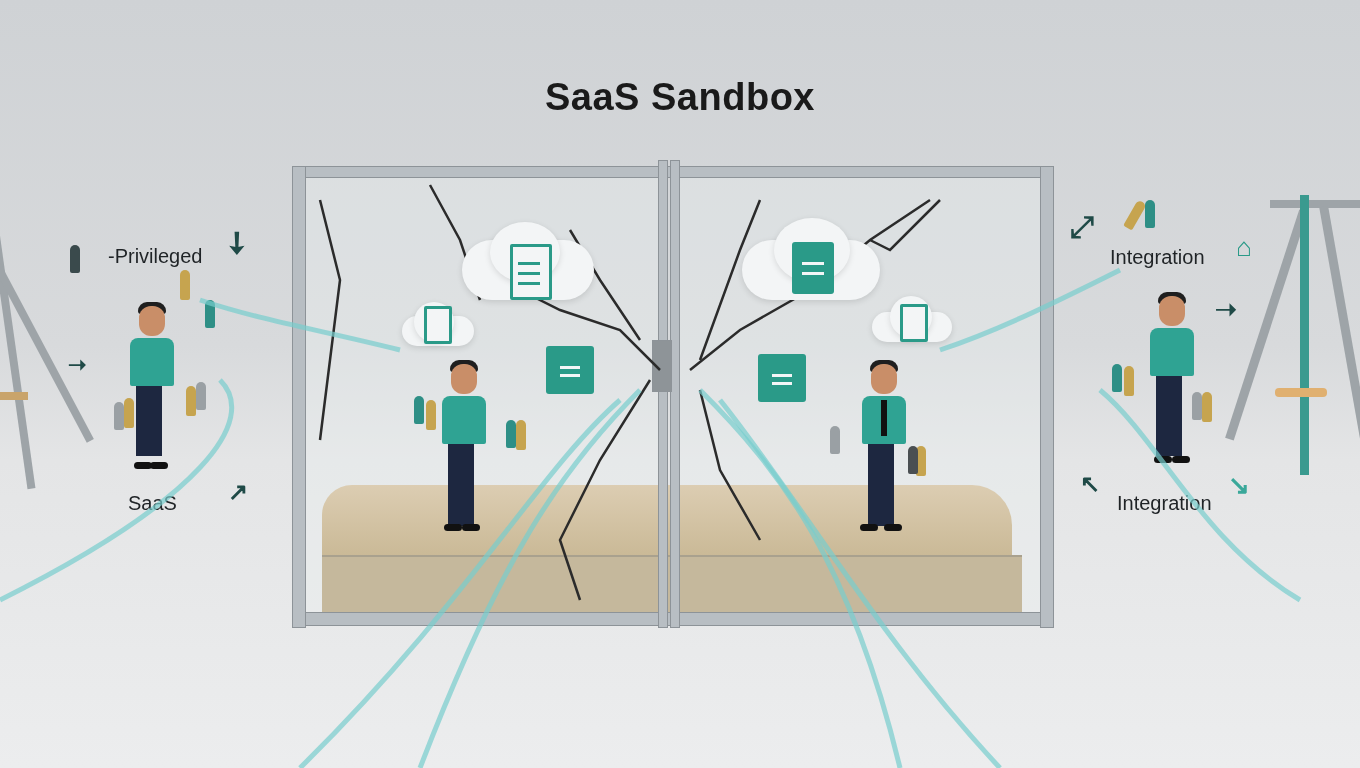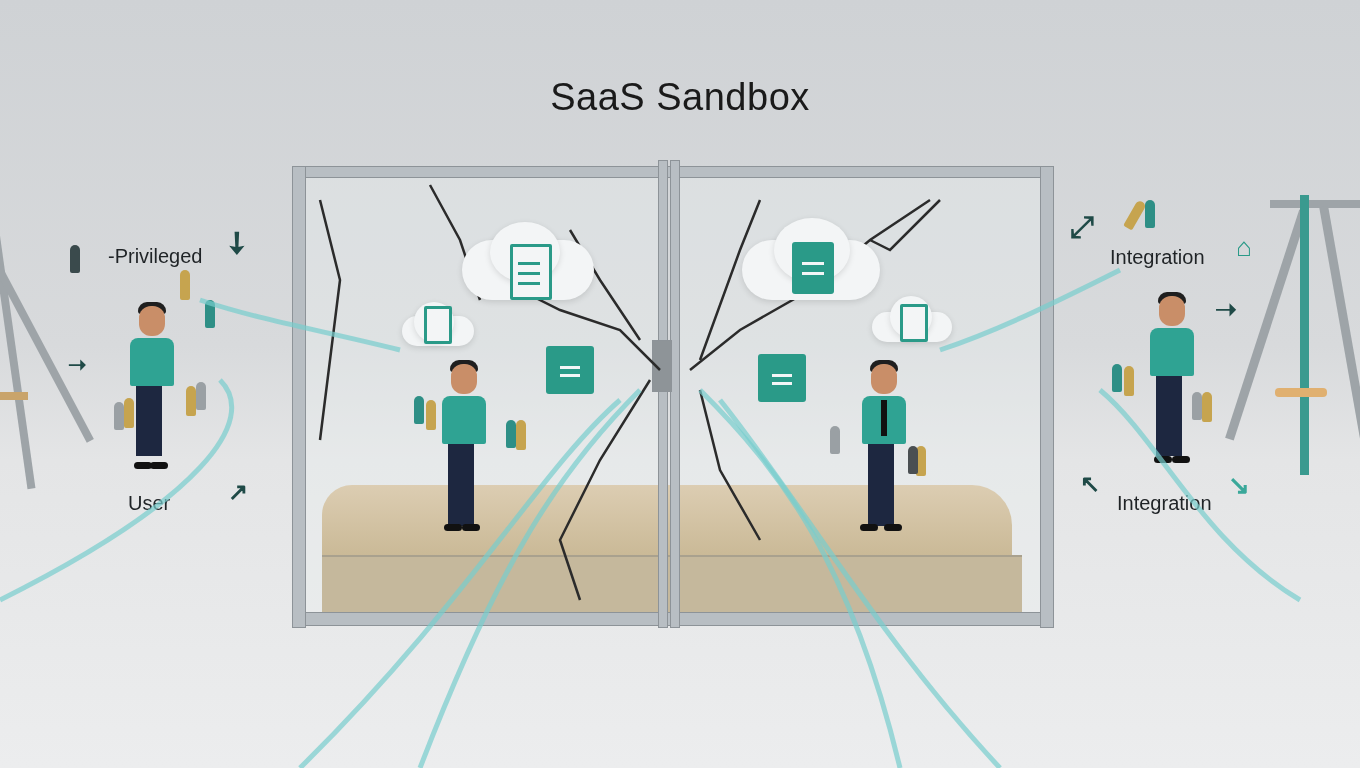--- a/index.html
+++ b/index.html
@@ -1,19 +1,19 @@
 <!DOCTYPE html>
 <html><head>
 <meta charset="utf-8">
 <style>
   html,body{margin:0;padding:0;}
   body{width:1360px;height:768px;overflow:hidden;position:relative;
     background:linear-gradient(180deg,#cfd2d5 0%,#d8dadc 45%,#e4e5e6 60%,#ecedee 100%);
     font-family:"Liberation Sans",sans-serif;}
-  .title{position:absolute;left:0;width:1360px;top:76px;text-align:center;font-weight:normal;font-size:38px;color:#1a1a1a;letter-spacing:0.5px;}
+  .title{position:absolute;left:0;width:1360px;top:76px;text-align:center;font-weight:bold;font-size:38px;color:#1a1a1a;letter-spacing:0.5px;}
   .label{position:absolute;font-size:20px;color:#1f2326;}
   .box{position:absolute;left:292px;top:160px;width:760px;height:470px;}
   .frame{position:absolute;background:#b8bec3;border:1px solid #8d9398;}
   .glass{position:absolute;background:rgba(235,240,242,0.35);border:2px solid #a7adb2;}
   .sand{position:absolute;background:linear-gradient(180deg,#dccdb2,#c9b895);}
   .base{position:absolute;background:#c5b89c;border-top:2px solid #a9a18e;}
   .cloud{position:absolute;background:#f3f5f6;border-radius:40px;box-shadow:0 2px 6px rgba(0,0,0,0.12);}
   .cloud:before{content:"";position:absolute;background:#f3f5f6;border-radius:50%;}
   .doc{position:absolute;background:#2a9a88;border-radius:3px;}
   .docw{position:absolute;background:#f3f5f6;border:3px solid #2a9a88;border-radius:2px;}
@@ -44,21 +44,21 @@
 
 <div>
   <div class="swing" style="left:1270px;top:200px;width:90px;height:8px;"></div>
   <div class="swing" style="left:1262px;top:205px;width:9px;height:240px;transform:rotate(18deg);"></div>
   <div class="swing" style="left:1300px;top:195px;width:9px;height:280px;background:#3a9a8f;"></div>
   <div class="swing" style="left:1340px;top:205px;width:9px;height:240px;transform:rotate(-10deg);"></div>
   <div class="swing" style="left:1275px;top:388px;width:52px;height:9px;background:#e0b070;border-radius:4px;"></div>
 </div>
 
 <div class="label" style="left:108px;top:245px;">-Privileged</div>
-<div class="label" style="left:128px;top:492px;">User</div>
+<div class="label" style="left:128px;top:492px;">SaaS</div>
 <div class="label" style="left:1110px;top:246px;">Integration</div>
 <div class="label" style="left:1117px;top:492px;">Integration</div>
 
 <div class="arrow" style="left:225px;top:225px;transform:rotate(45deg);">➘</div>
 <div class="arrow" style="left:68px;top:352px;font-size:22px;">➝</div>
 <div class="arrow" style="left:228px;top:478px;font-size:24px;">↗</div>
 <div class="arrow" style="left:1070px;top:210px;">⤢</div>
 <div class="arrow" style="left:1215px;top:294px;font-size:26px;">➝</div>
 <div class="arrow" style="left:1080px;top:470px;font-size:24px;">↖</div>
 <div class="arrow" style="left:1228px;top:470px;font-size:26px;color:#3aa89a;">↘</div>

